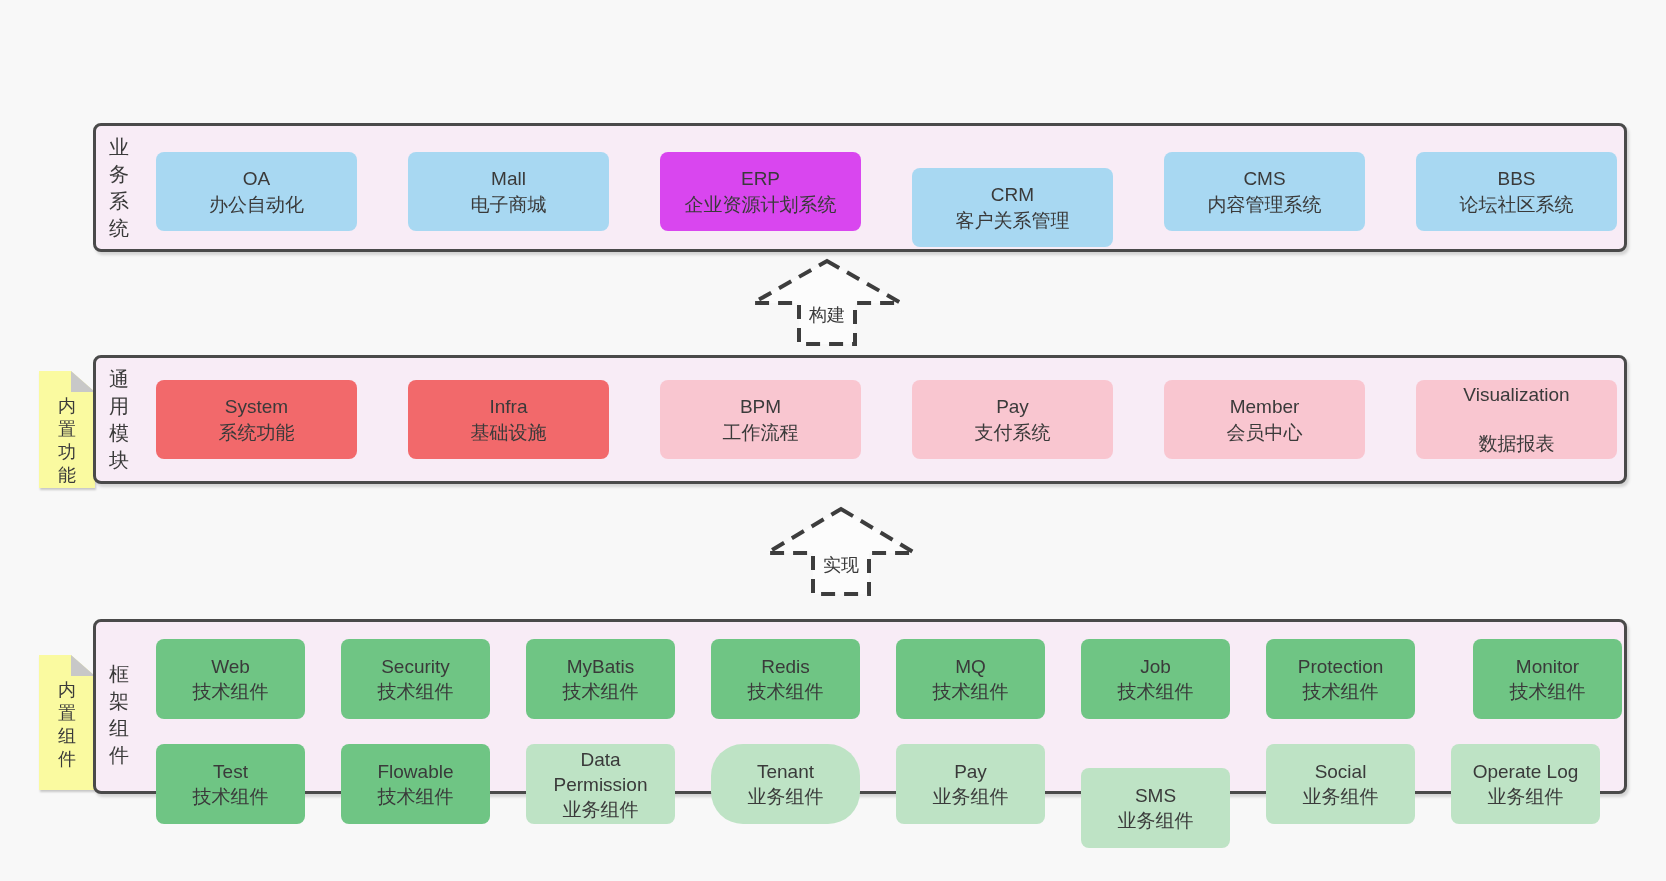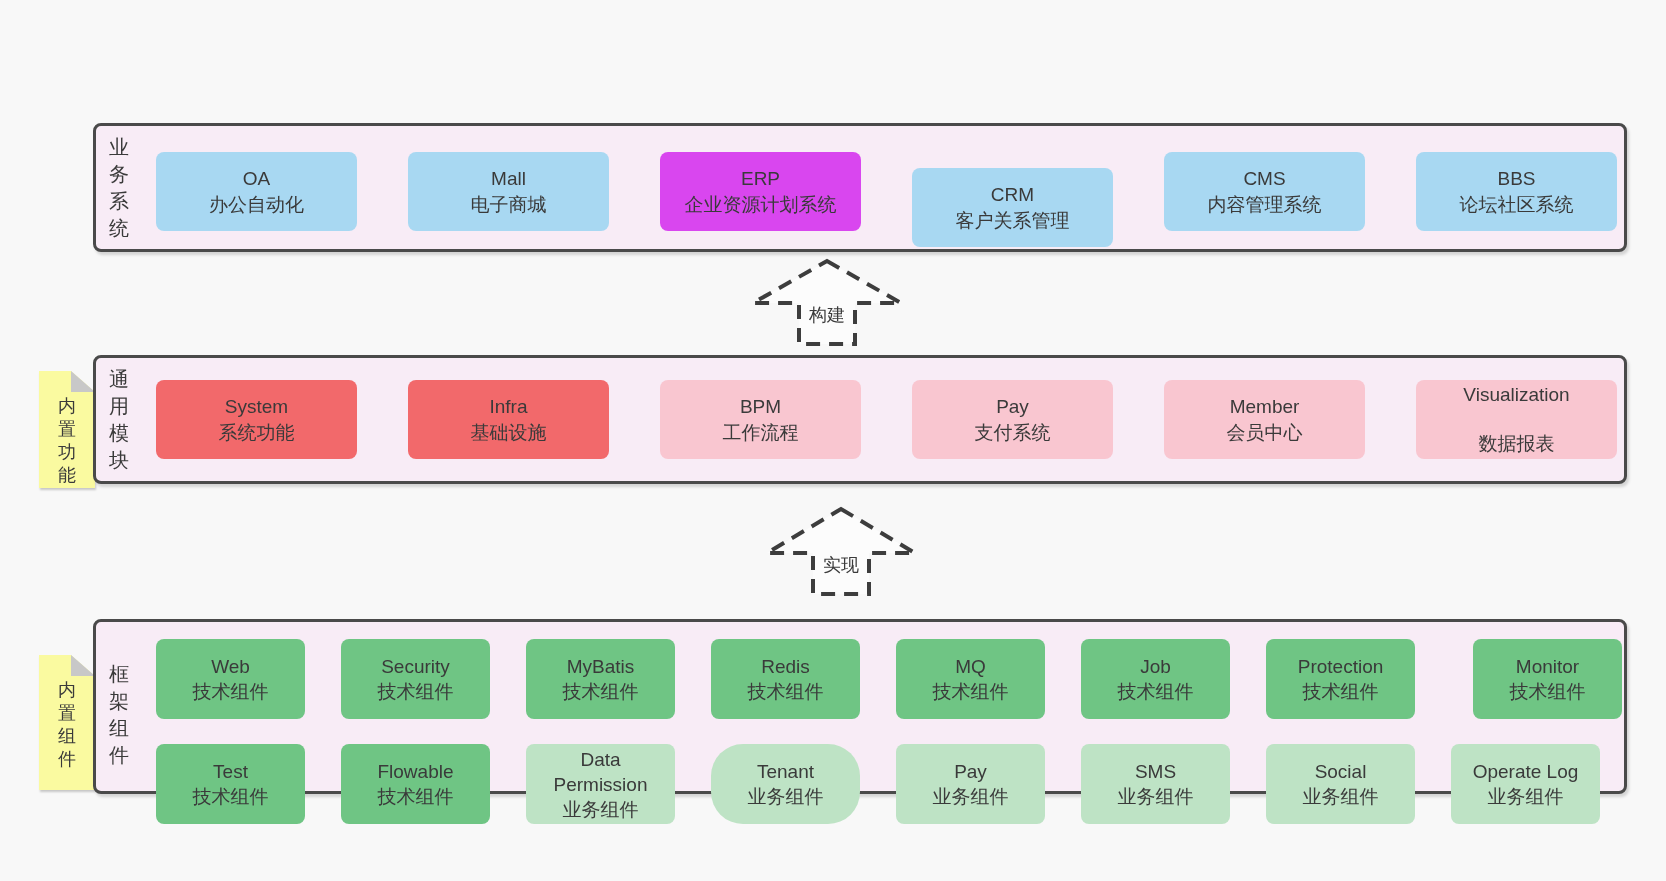--- a/index.html
+++ b/index.html
@@ -186,21 +186,21 @@
           <div class="box-desc">业务组件</div>
         </div>
         <div class="box box8" style="background: rgb(190, 227, 197); border-radius: 32px;">
           <div class="box-name">Tenant</div>
           <div class="box-desc">业务组件</div>
         </div>
         <div class="box box8" style="background: rgb(190, 227, 197);">
           <div class="box-name">Pay</div>
           <div class="box-desc">业务组件</div>
         </div>
-        <div class="box box8" style="background: rgb(190, 227, 197);">
+        <div class="box box8" style="background: rgb(190, 227, 197); margin-top: 24px;">
           <div class="box-name">SMS</div>
           <div class="box-desc">业务组件</div>
         </div>
         <div class="box box8" style="background: rgb(190, 227, 197);">
           <div class="box-name">Social</div>
           <div class="box-desc">业务组件</div>
         </div>
         <div class="box box8" style="background: rgb(190, 227, 197);">
           <div class="box-name">Operate Log</div>
           <div class="box-desc">业务组件</div>

